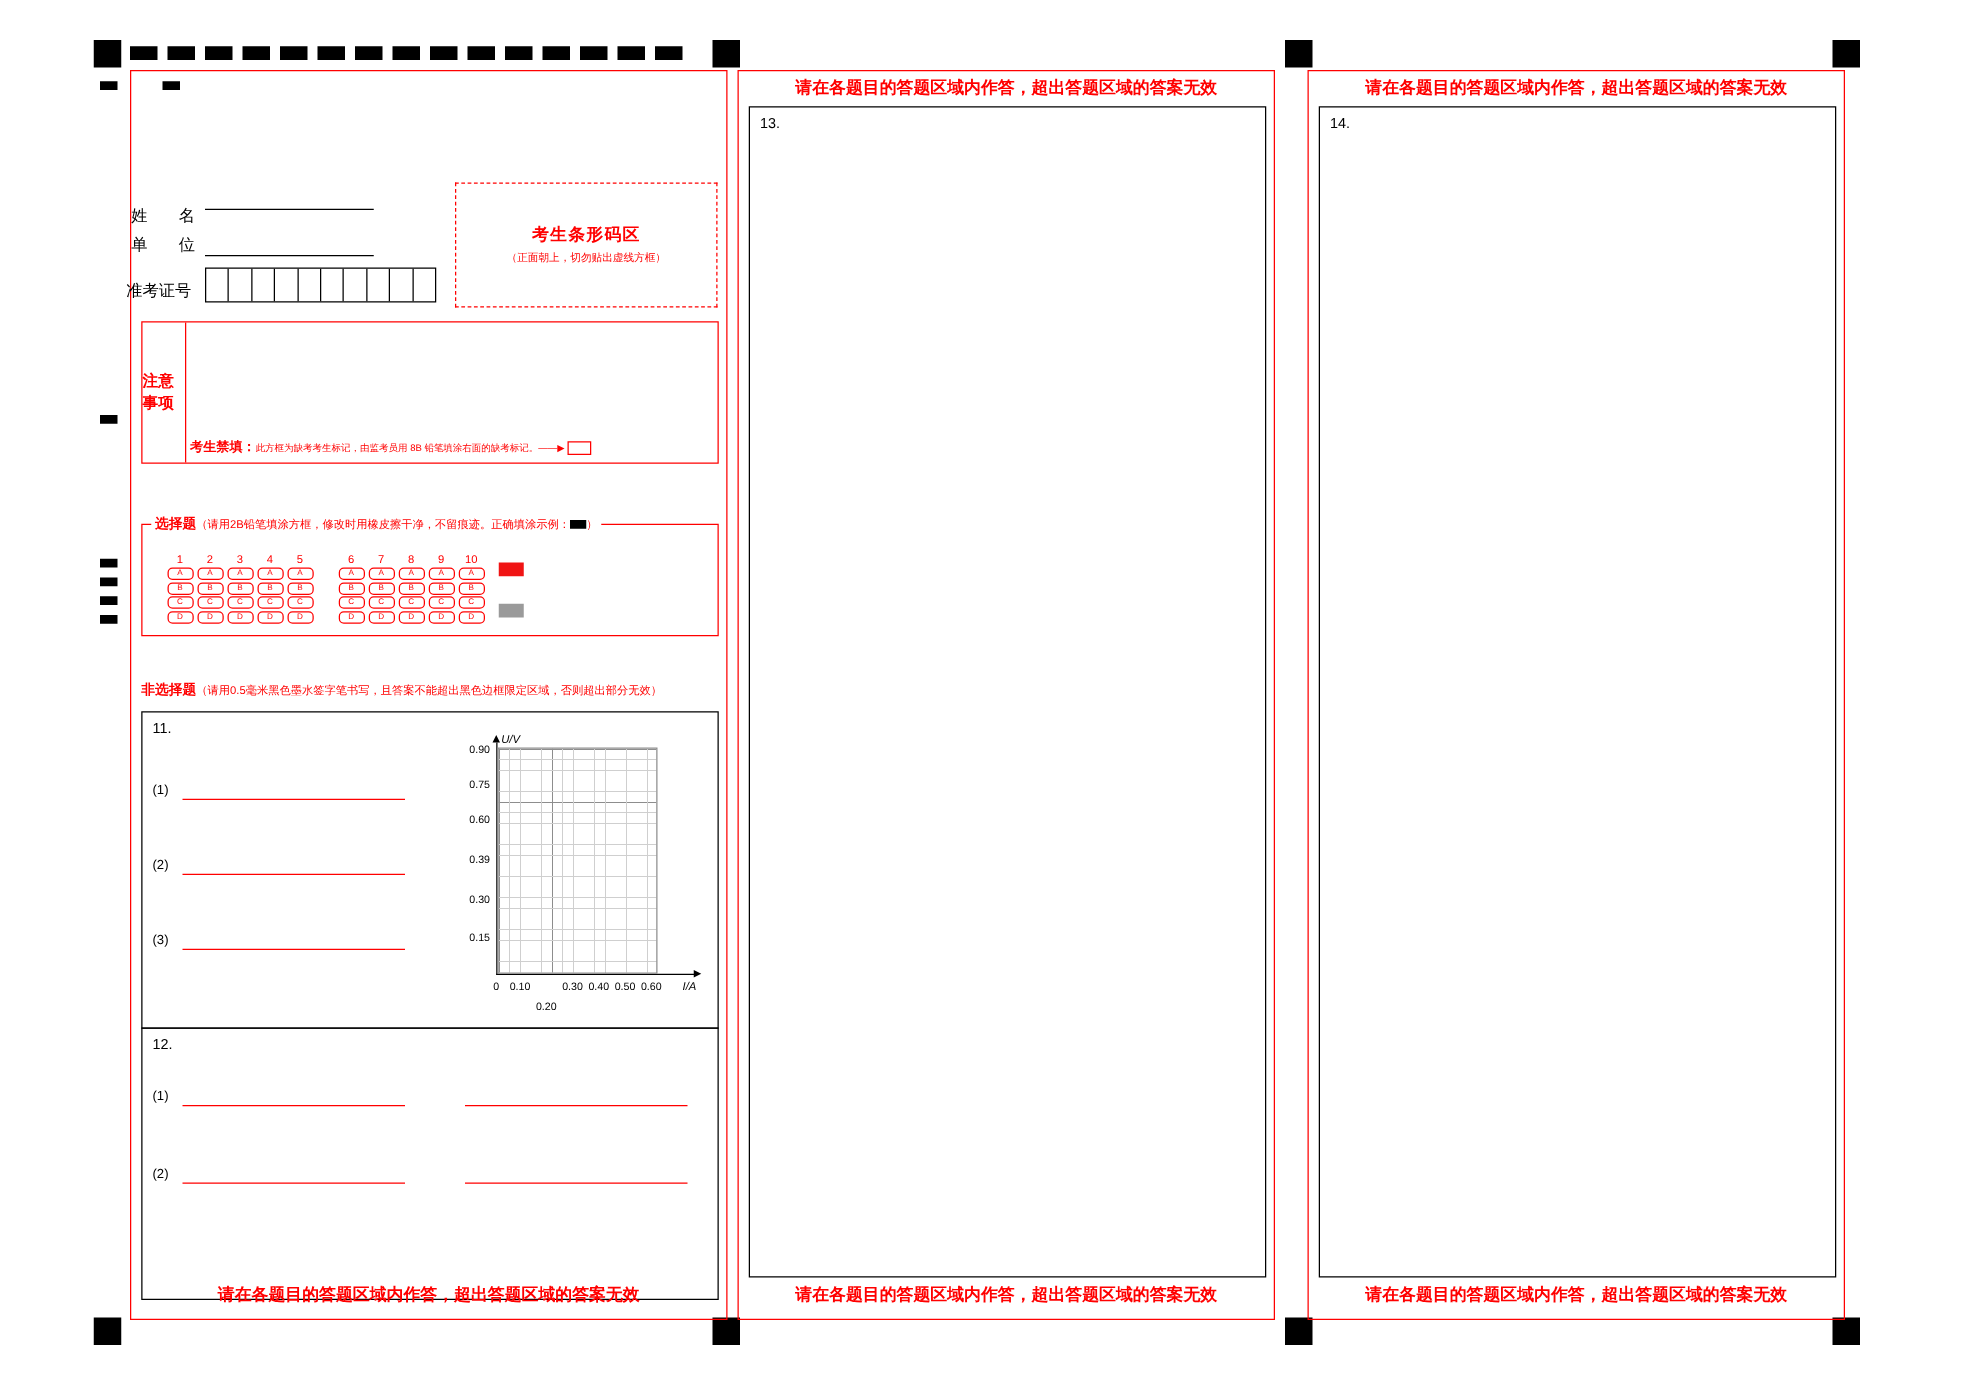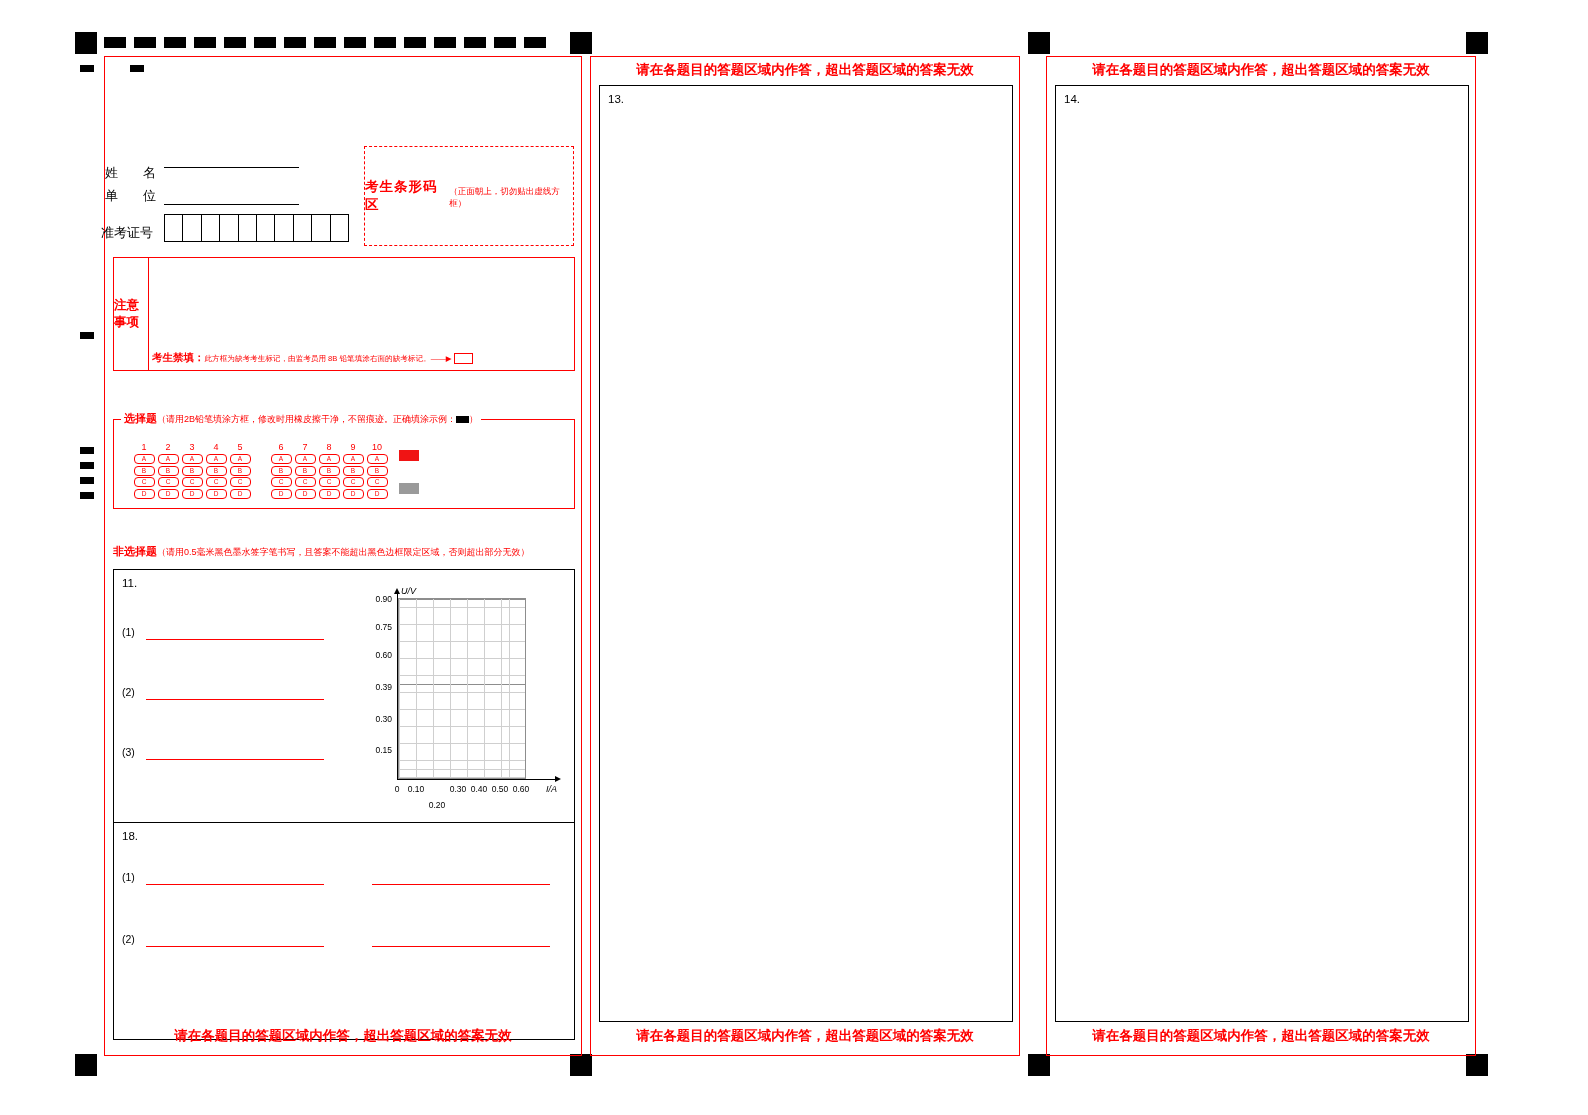--- a/index.html
+++ b/index.html
@@ -22,21 +22,21 @@
   .title{position:absolute;left:0;top:86px;width:100%;text-align:center;font-size:19px;font-weight:bold;letter-spacing:2px;color:#000;}
 
   .field{position:absolute;font-size:13px;color:#000;letter-spacing:6px;}
   .fline{position:absolute;border-bottom:1.3px solid #000;}
 
   .idbox{position:absolute;border:1.2px solid #000;box-sizing:border-box;display:flex;}
   .idbox i{flex:1;border-right:1.1px solid #000;}
   .idbox i:last-child{border-right:none;}
 
   .barcode{position:absolute;border:1.6px dashed #ff0000;box-sizing:border-box;
-           display:flex;flex-direction:row;align-items:center;justify-content:center;}
+           display:flex;flex-direction:column;align-items:center;justify-content:center;}
   .barcode .b1{color:#ff0000;font-size:13.5px;font-weight:bold;letter-spacing:1px;}
   .barcode .b2{color:#ff0000;font-size:8.5px;margin-top:4px;}
 
   .notice{position:absolute;border:1.2px solid #ff0000;box-sizing:border-box;}
   .notice .vlabel{position:absolute;left:0;top:0;width:34px;height:100%;
       border-right:1.2px solid #ff0000;color:#ff0000;font-size:12.5px;font-weight:bold;
       display:flex;flex-direction:column;align-items:center;justify-content:center;line-height:17px;}
   .notice .items{position:absolute;left:38px;top:6px;right:5px;color:#ff0000;font-size:9.6px;line-height:13.2px;}
   .notice .items div{white-space:nowrap;}
   .notice .items .ind{padding-left:9px;}
@@ -360,21 +360,21 @@
         <div class="gtickx" style="left:47px;top:196px;width:26px;">0.10</div>
         <div class="gtickx" style="left:68px;top:212px;width:26px;">0.20</div>
         <div class="gtickx" style="left:89px;top:196px;width:26px;">0.30</div>
         <div class="gtickx" style="left:110px;top:196px;width:26px;">0.40</div>
         <div class="gtickx" style="left:131px;top:196px;width:26px;">0.50</div>
         <div class="gtickx" style="left:152px;top:196px;width:26px;">0.60</div>
       </div>
     </div>
 
     <div class="qbox" style="left:8px;top:765px;width:462px;height:218px;">
-      <div class="qno" style="left:8px;top:7px;">18.</div>
+      <div class="qno" style="left:8px;top:7px;">12.</div>
       <div class="slabel" style="left:8px;top:48px;">(1)</div>
       <div class="sline" style="left:32px;top:61px;width:178px;"></div>
       <div class="sline" style="left:258px;top:61px;width:178px;"></div>
       <div class="slabel" style="left:8px;top:110px;">(2)</div>
       <div class="sline" style="left:32px;top:123px;width:178px;"></div>
       <div class="sline" style="left:258px;top:123px;width:178px;"></div>
     </div>
 
     <div class="col-foot" style="top:970px;">请在各题目的答题区域内作答，超出答题区域的答案无效</div>
   </div>

